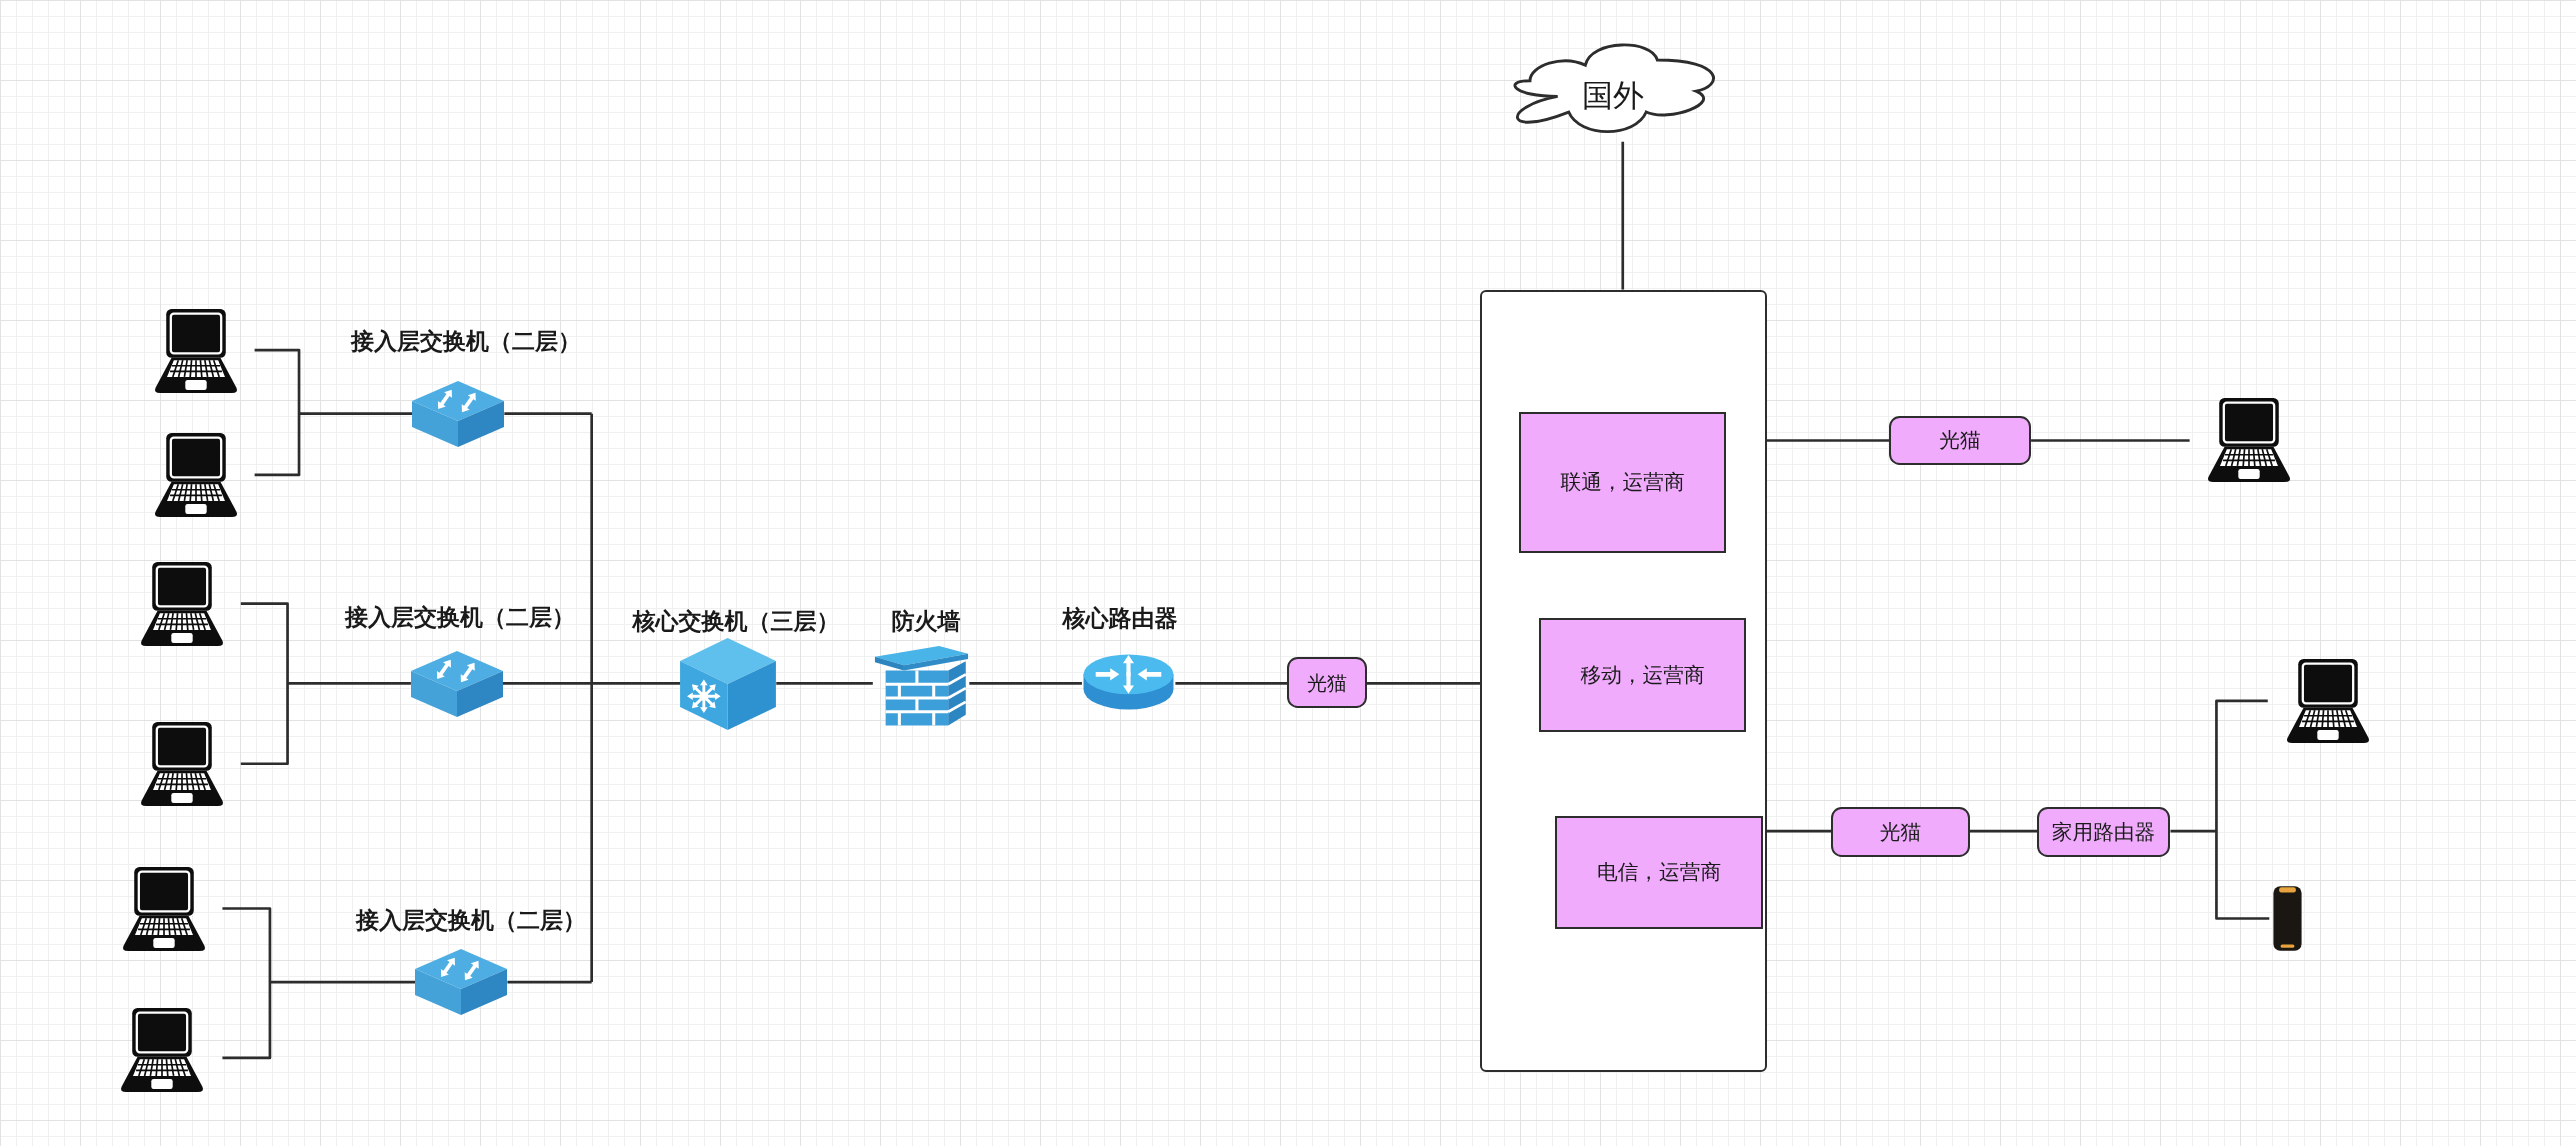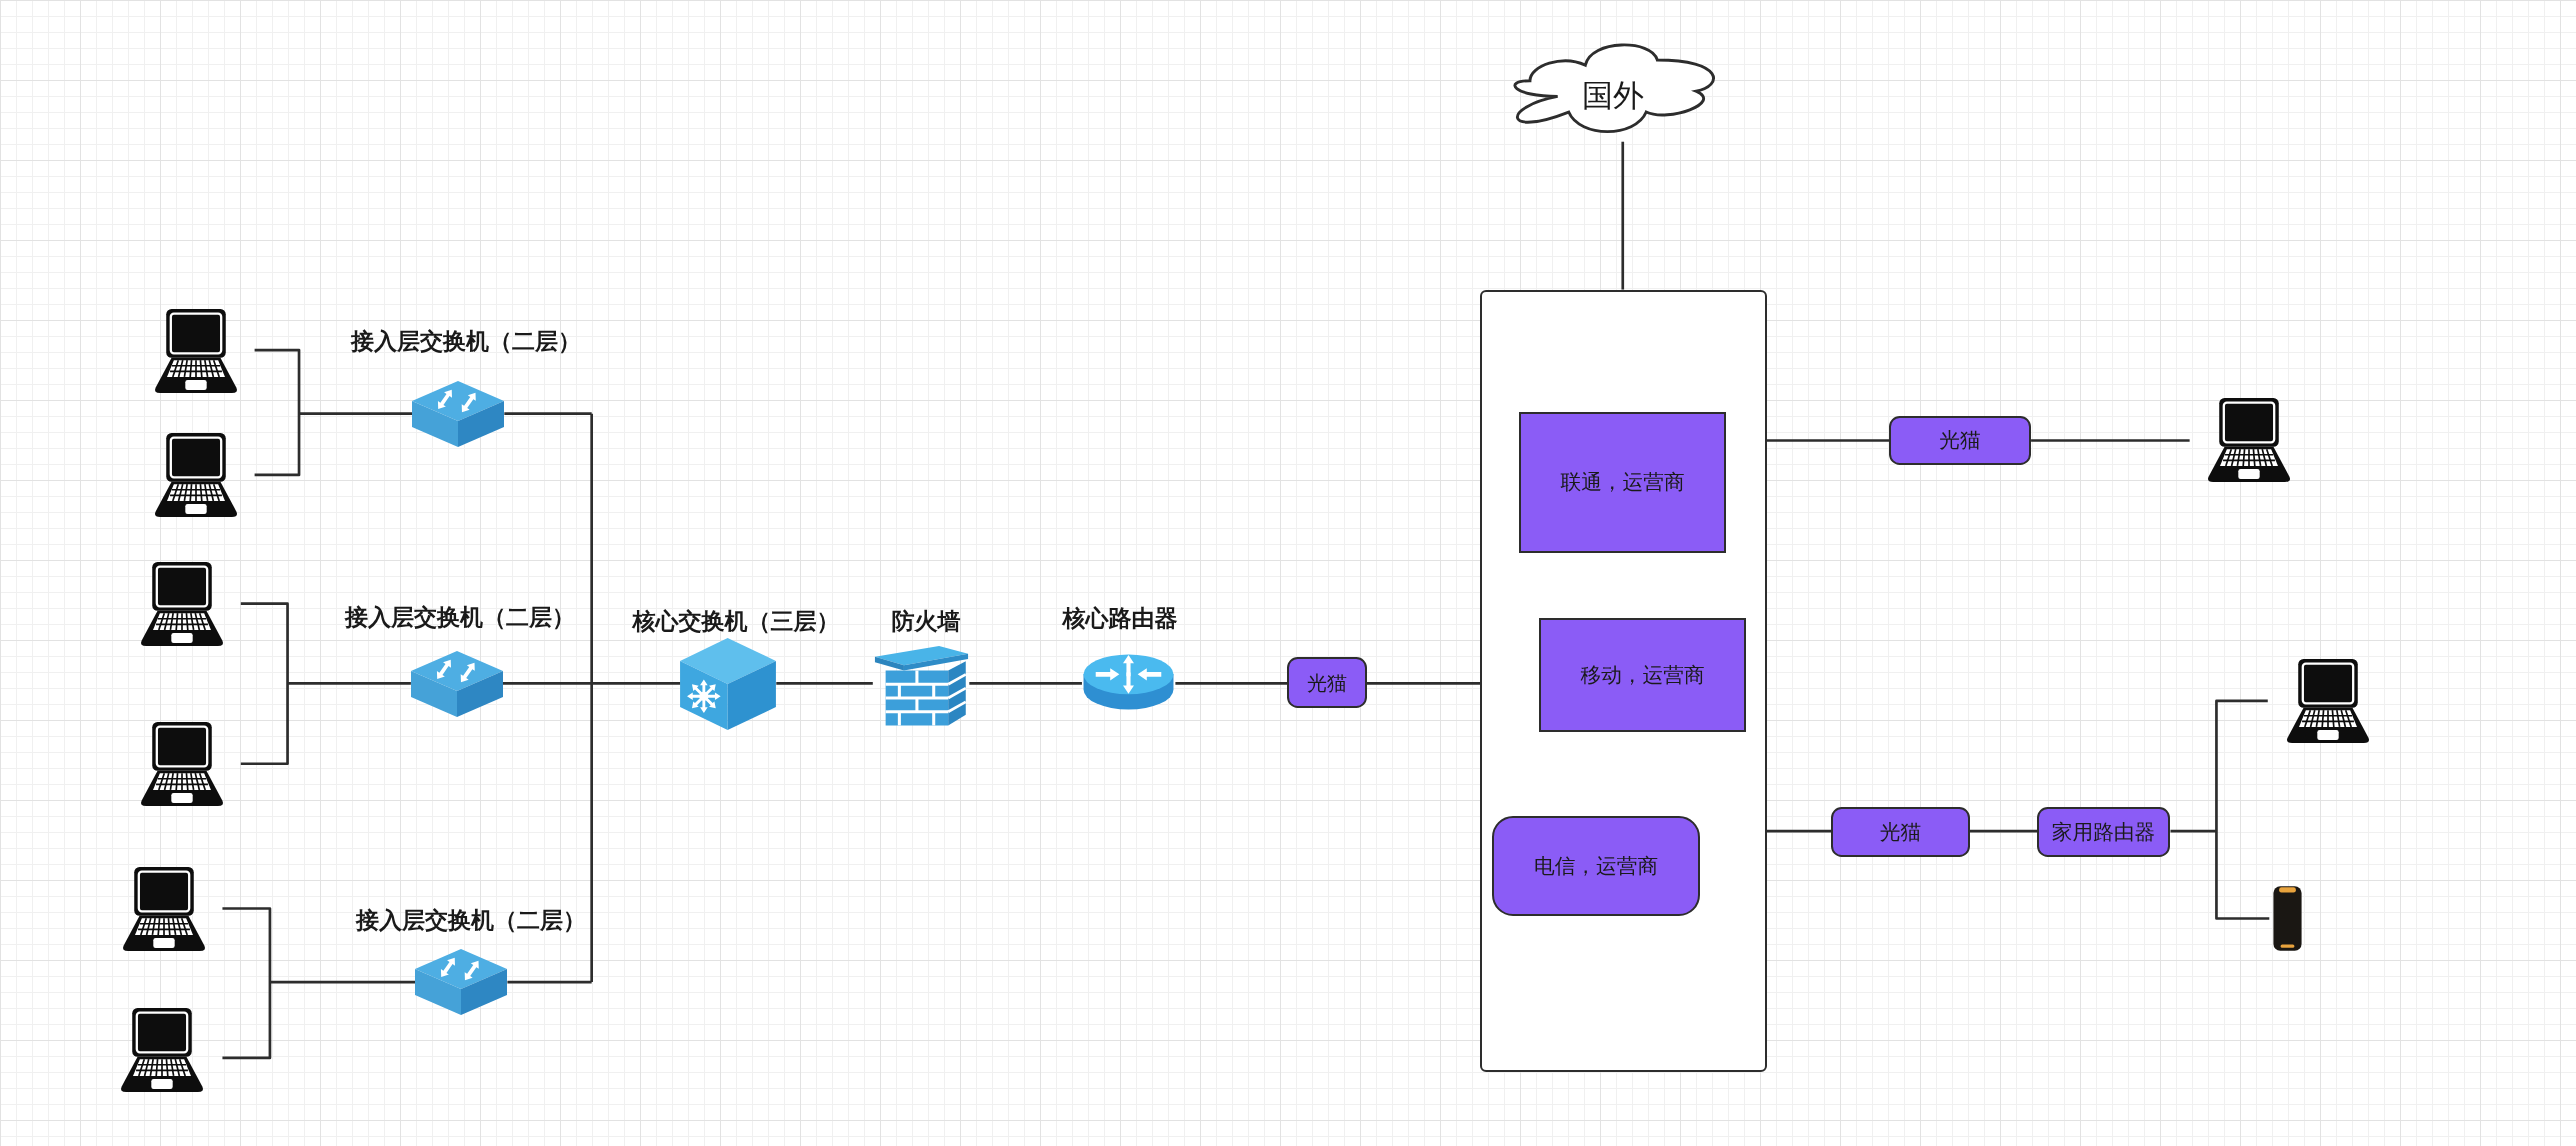--- a/index.html
+++ b/index.html
@@ -15,21 +15,21 @@
       linear-gradient(to right,  #e2e2e2 0.8px, transparent 0.8px),
       linear-gradient(to bottom, #f0f0f0 0.8px, transparent 0.8px),
       linear-gradient(to right,  #f0f0f0 0.8px, transparent 0.8px);
     background-size: 80px 80px, 80px 80px, 16px 16px, 16px 16px;
   }
   #wires { position: absolute; left: 0; top: 0; width: 2576px; height: 1146px; }
   #wires path { stroke: #2d2d2d; stroke-width: 3.5; fill: none; stroke-linejoin: round; }
   .node { position: absolute; }
   .box {
     position: absolute;
-    background: #8b5cf6;
+    background: #f0abfc;
     border: 2.3px solid #2d2d2d;
     display: flex; align-items: center; justify-content: center;
     font-size: 20.7px; line-height: 1.2; white-space: nowrap;
   }
   .rounded { border-radius: 10.7px; }
   .panel { border-radius: 6.1px; background: #ffffff; }
   .dlabel {
     position: absolute; transform: translate(-50%,-50%);
     font-size: 23px; font-weight: 700; white-space: nowrap;
   }
@@ -163,21 +163,21 @@
   <div class="cloud-label">国外</div>
 </div>
 
 <div class="box panel" style="left:1480px; top:290px; width:287px; height:782px;"></div>
 <div class="box" style="left:1519px; top:412px; width:207px; height:141px;">
   <span>联通，运营商</span>
 </div>
 <div class="box" style="left:1519px; top:618px; width:207px; height:114px;margin-left:20px;">
   <span>移动，运营商</span>
 </div>
-<div class="box" style="left:1492px; top:816px; width:208px; height:100px;border-radius:21px;">
+<div class="box" style="left:1555px; top:816px; width:208px; height:113px;">
   <span>电信，运营商</span>
 </div>
 
 <div class="node" style="left:138px; top:309px;">
   <svg width="116" height="84" viewBox="0 0 152 110">
       <use href="#laptop"></use>
     </svg>
 </div>
 <div class="node" style="left:138px; top:433px;">
   <svg width="116" height="84" viewBox="0 0 152 110">

